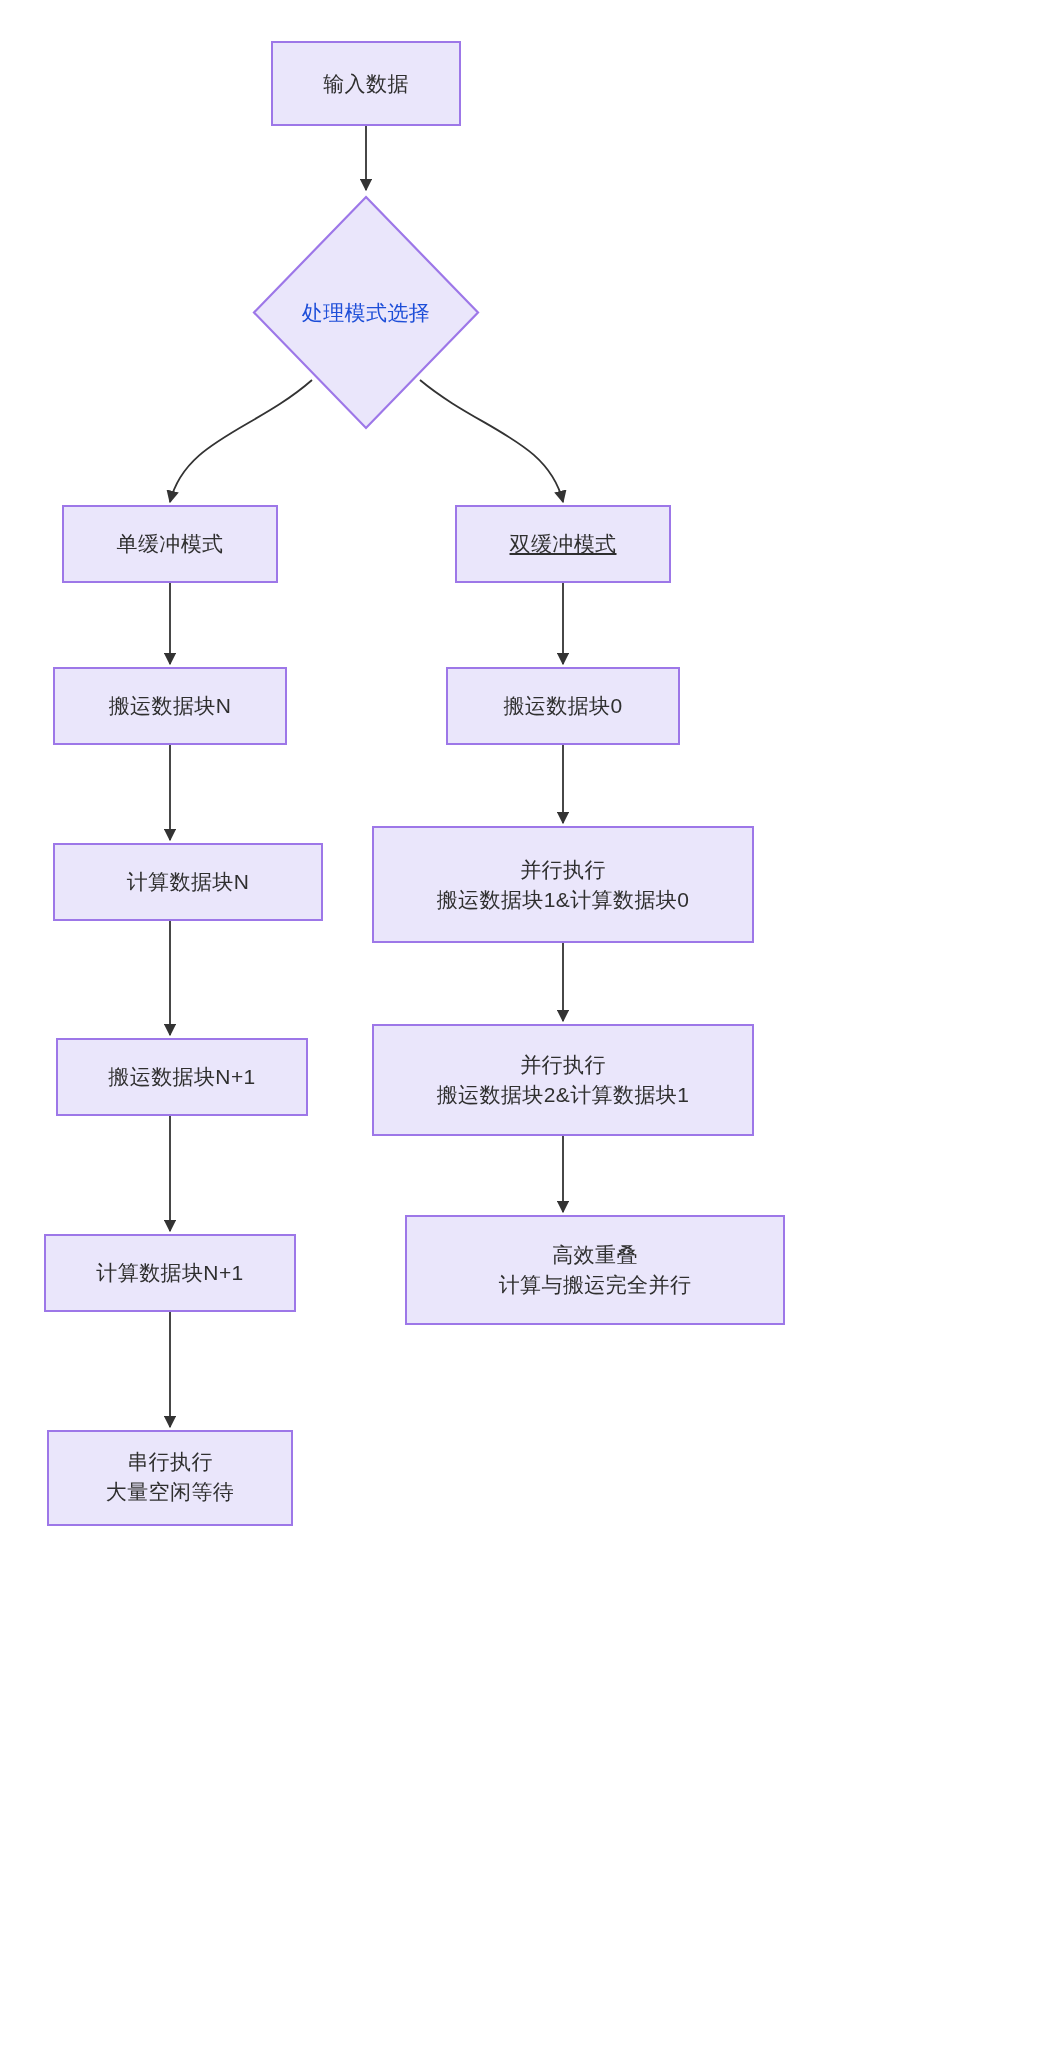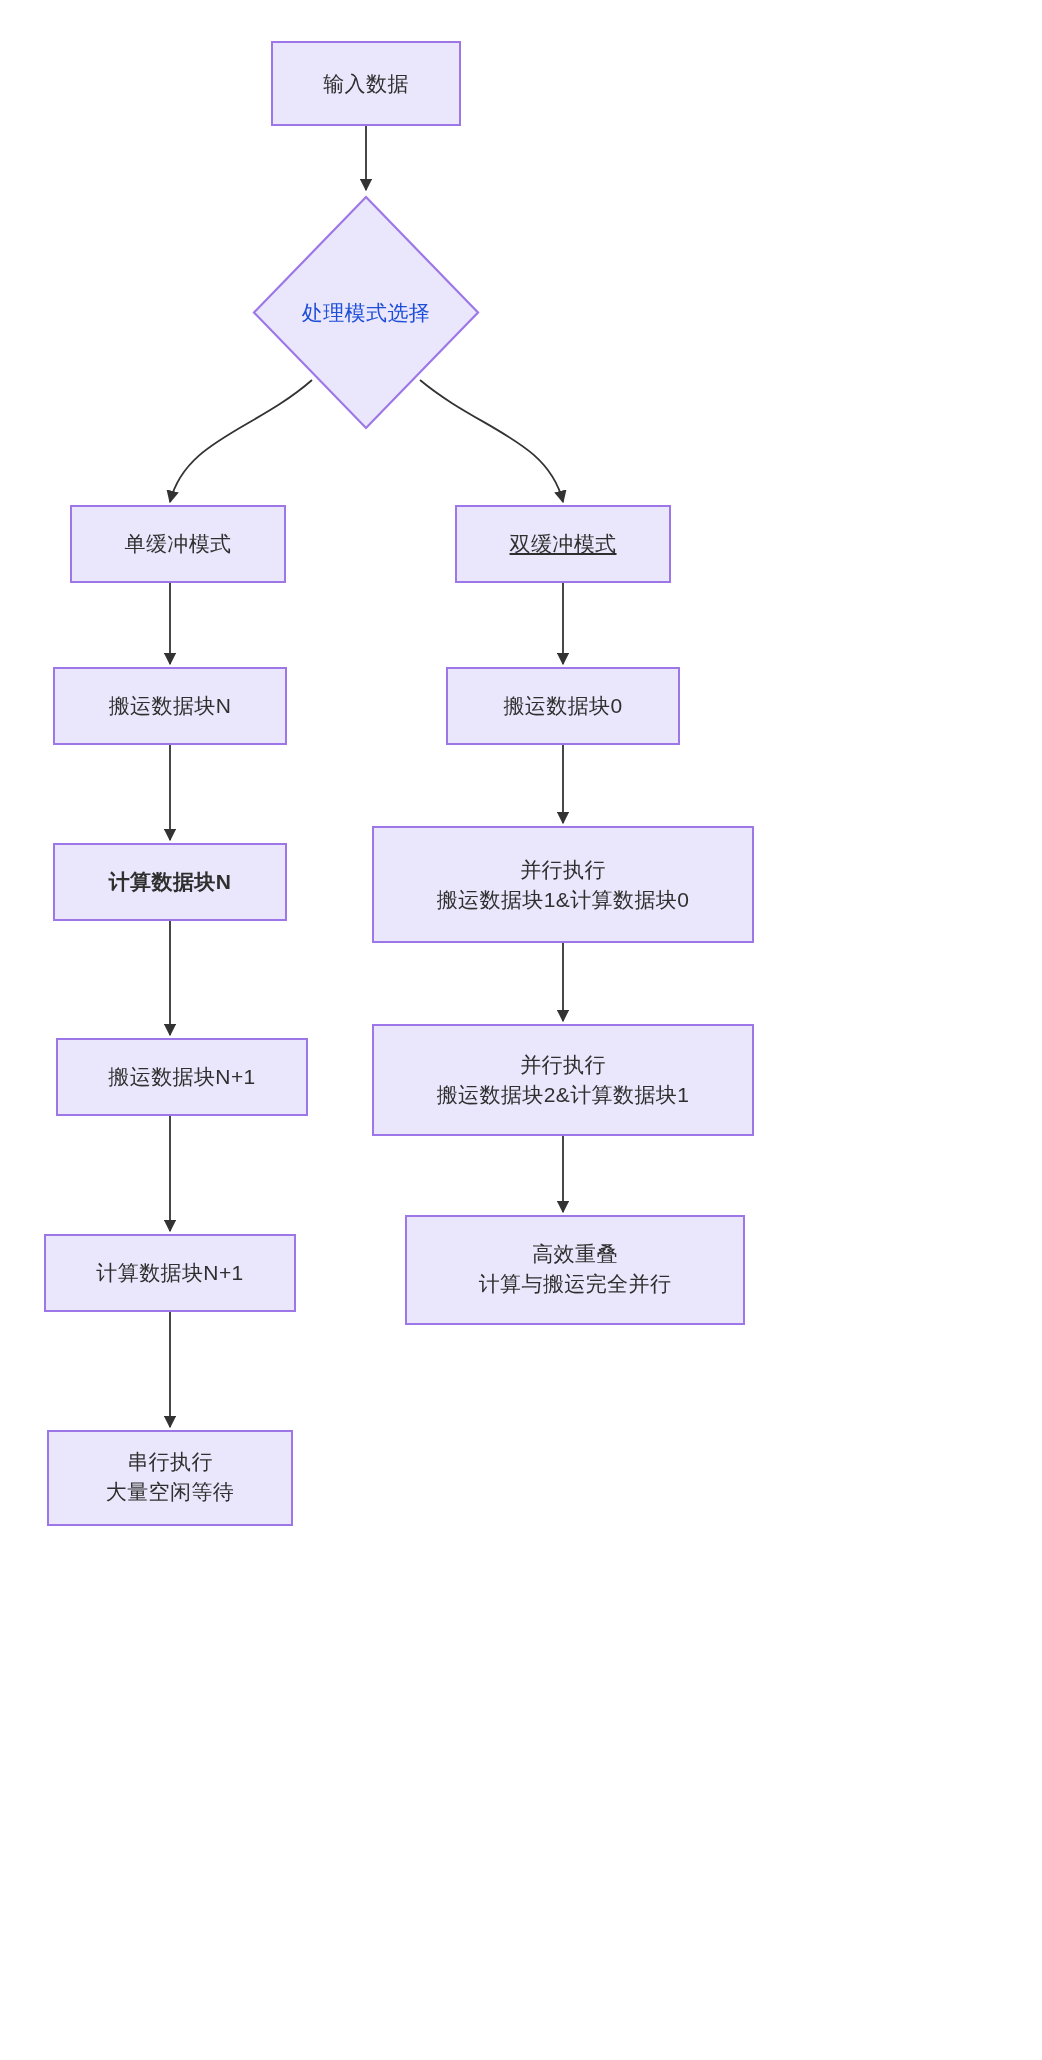--- a/index.html
+++ b/index.html
@@ -103,29 +103,29 @@
     <span class="label">输入数据</span>
   </div>
 
   <div class="decision" style="left:252px; top:195px; width:228px; height:235px;">
     <svg class="diamond-shape" viewBox="0 0 228 235" preserveAspectRatio="none" xmlns="http://www.w3.org/2000/svg">
       <polygon points="114,2 226,117.5 114,233 2,117.5" fill="#eae6fb" stroke="#9d77e8" stroke-width="2.2"></polygon>
     </svg>
     <span class="label">处理模式选择</span>
   </div>
 
-  <div class="node" style="left:62px; top:505px; width:216px; height:78px;margin-left:8px;">
+  <div class="node" style="left:62px; top:505px; width:216px; height:78px;">
     <span class="label">单缓冲模式</span>
   </div>
 
   <div class="node" style="left:53px; top:667px; width:234px; height:78px;">
     <span class="label">搬运数据块N</span>
   </div>
 
-  <div class="node" style="left:53px; top:843px; width:234px; height:78px;font-weight:bold;">
+  <div class="node" style="left:53px; top:843px; width:270px; height:78px;">
     <span class="label">计算数据块N</span>
   </div>
 
   <div class="node" style="left:44px; top:1038px; width:252px; height:78px;margin-left:12px;">
     <span class="label">搬运数据块N+1</span>
   </div>
 
   <div class="node" style="left:44px; top:1234px; width:252px; height:78px;">
     <span class="label">计算数据块N+1</span>
   </div>
@@ -146,18 +146,18 @@
   <div class="node" style="left:372px; top:826px; width:382px; height:117px;">
     <span class="label">并行执行
 搬运数据块1&amp;计算数据块0</span>
   </div>
 
   <div class="node" style="left:372px; top:1024px; width:382px; height:112px;">
     <span class="label">并行执行
 搬运数据块2&amp;计算数据块1</span>
   </div>
 
-  <div class="node" style="left:405px; top:1215px; width:340px; height:110px;font-family:Liberation Serif, serif;">
+  <div class="node" style="left:405px; top:1215px; width:380px; height:110px;">
     <span class="label">高效重叠
 计算与搬运完全并行</span>
   </div>
 
 </div>
 
 </body></html>

